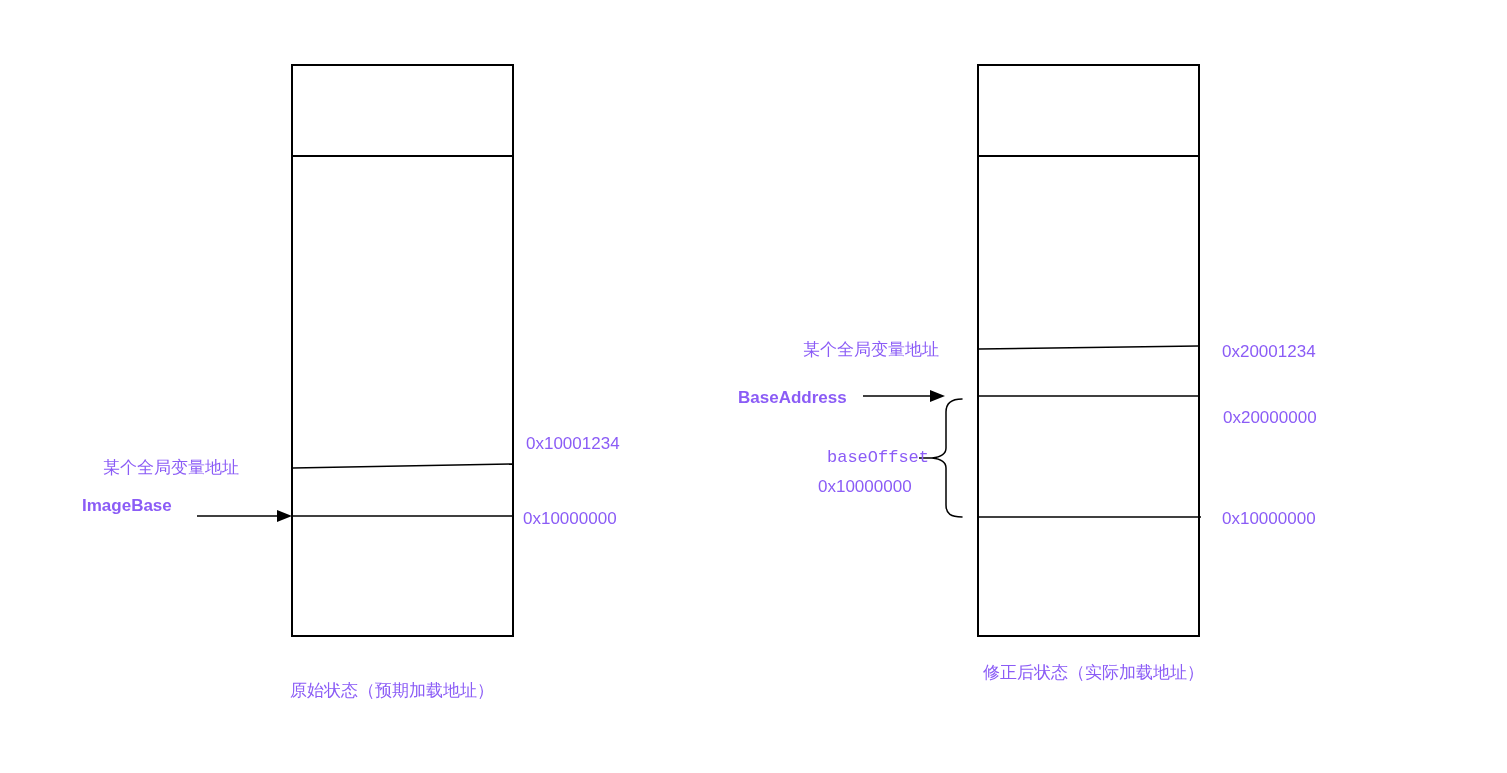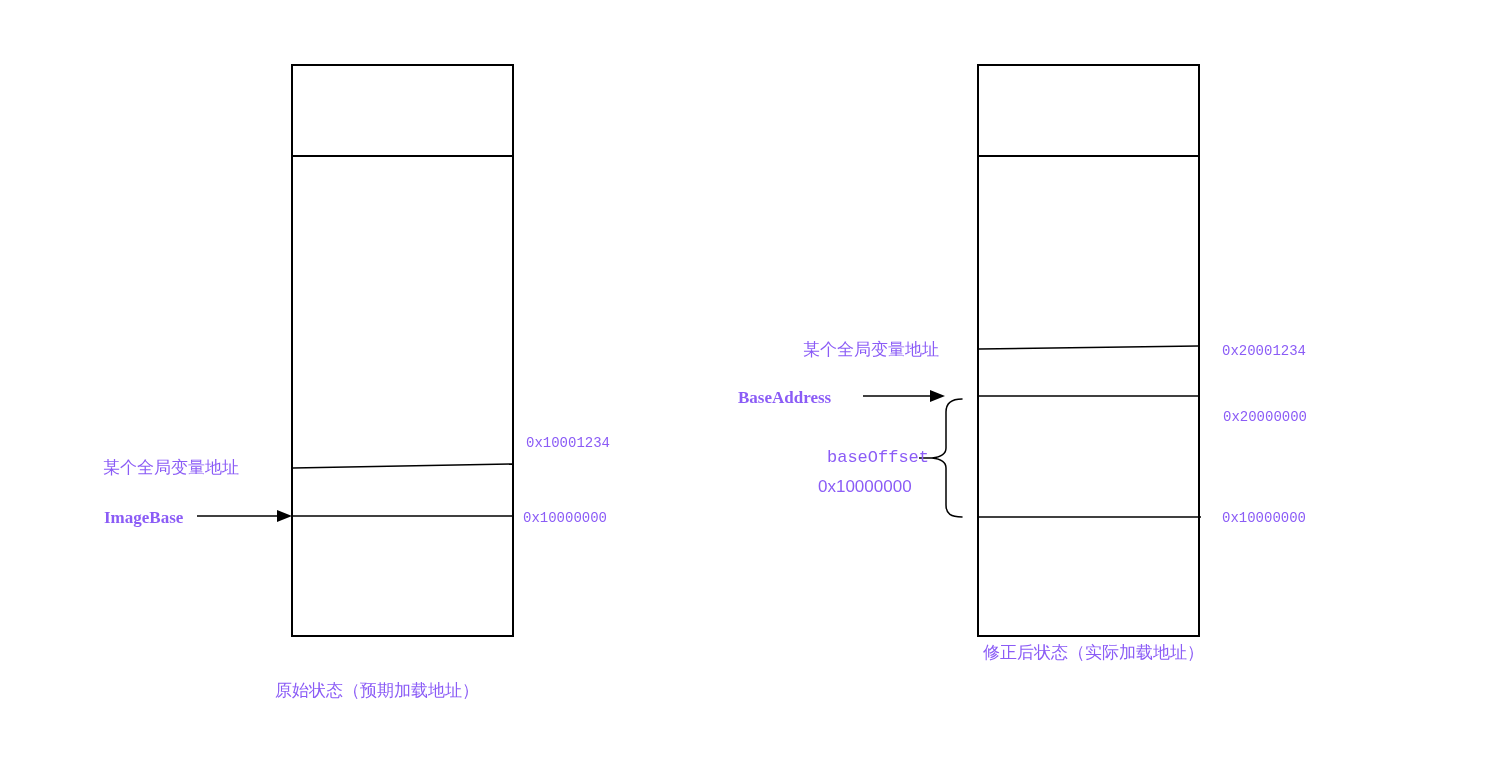--- a/index.html
+++ b/index.html
@@ -18,22 +18,22 @@
     position: absolute; left: 0; top: 0;
     width: 1507px; height: 773px;
   }
   .lbl {
     position: absolute;
     color: #8b5cf6;
     font-size: 17px;
     line-height: 19px;
     white-space: nowrap;
   }
-  .lbl.bold { font-weight: bold; font-family: Liberation Serif, serif; }
-  .addr { font-size: 14px; font-family: Liberation Mono, monospace; }
+  .lbl.bold { font-weight: bold; }
+  .addr { font-size: 17px; }
   .caption { font-size: 17px; }
 </style>
 </head>
 <body>
 
 <div class="canvas">
 
   <svg class="shapes" viewBox="0 0 1507 773">
 
     <rect x="292" y="65" width="221" height="571" fill="none" stroke="#000" stroke-width="2"></rect>
@@ -51,27 +51,27 @@
     <path d="M978,517 L1201,517" stroke="#000" stroke-width="1.5" fill="none"></path>
 
     <path d="M863,396 L931,396" stroke="#000" stroke-width="1.5" fill="none"></path>
     <path d="M930,390 L945,396 L930,402 Z" fill="#000"></path>
 
     <path d="M962,399 C951,399 946,403 946,412 L946,448 C946,454 942,457 932,458 C942,459 946,462 946,468 L946,505 C946,514 951,517 962,517" stroke="#000" stroke-width="1.5" fill="none" stroke-linecap="round"></path>
     <path d="M919,458 L932,458" stroke="#000" stroke-width="1.5" fill="none"></path>
   </svg>
 
   <div class="lbl" style="left:103px; top:458px;">某个全局变量地址</div>
-  <div class="lbl bold" style="left:82px; top:508px;margin-left:22px;">ImageBase</div>
+  <div class="lbl bold" style="left:82px; top:496px;">ImageBase</div>
   <div class="lbl addr" style="left:526px; top:434px;">0x10001234</div>
   <div class="lbl addr" style="left:523px; top:509px;">0x10000000</div>
-  <div class="lbl caption" style="left:275px; top:681px;">原始状态（预期加载地址）</div>
+  <div class="lbl caption" style="left:290px; top:681px;">原始状态（预期加载地址）</div>
 
   <div class="lbl" style="left:803px; top:340px;">某个全局变量地址</div>
   <div class="lbl bold" style="left:738px; top:388px;">BaseAddress</div>
   <div class="lbl" style="left:827px; top:448px;font-family:Liberation Mono, monospace;">baseOffset</div>
   <div class="lbl" style="left:818px; top:477px;">0x10000000</div>
   <div class="lbl addr" style="left:1222px; top:342px;">0x20001234</div>
   <div class="lbl addr" style="left:1223px; top:408px;">0x20000000</div>
   <div class="lbl addr" style="left:1222px; top:509px;">0x10000000</div>
-  <div class="lbl caption" style="left:983px; top:643px;font-family:Liberation Serif, serif;">修正后状态（实际加载地址）</div>
+  <div class="lbl caption" style="left:983px; top:663px;font-family:Liberation Serif, serif;">修正后状态（实际加载地址）</div>
 
 </div>
 
 </body></html>

